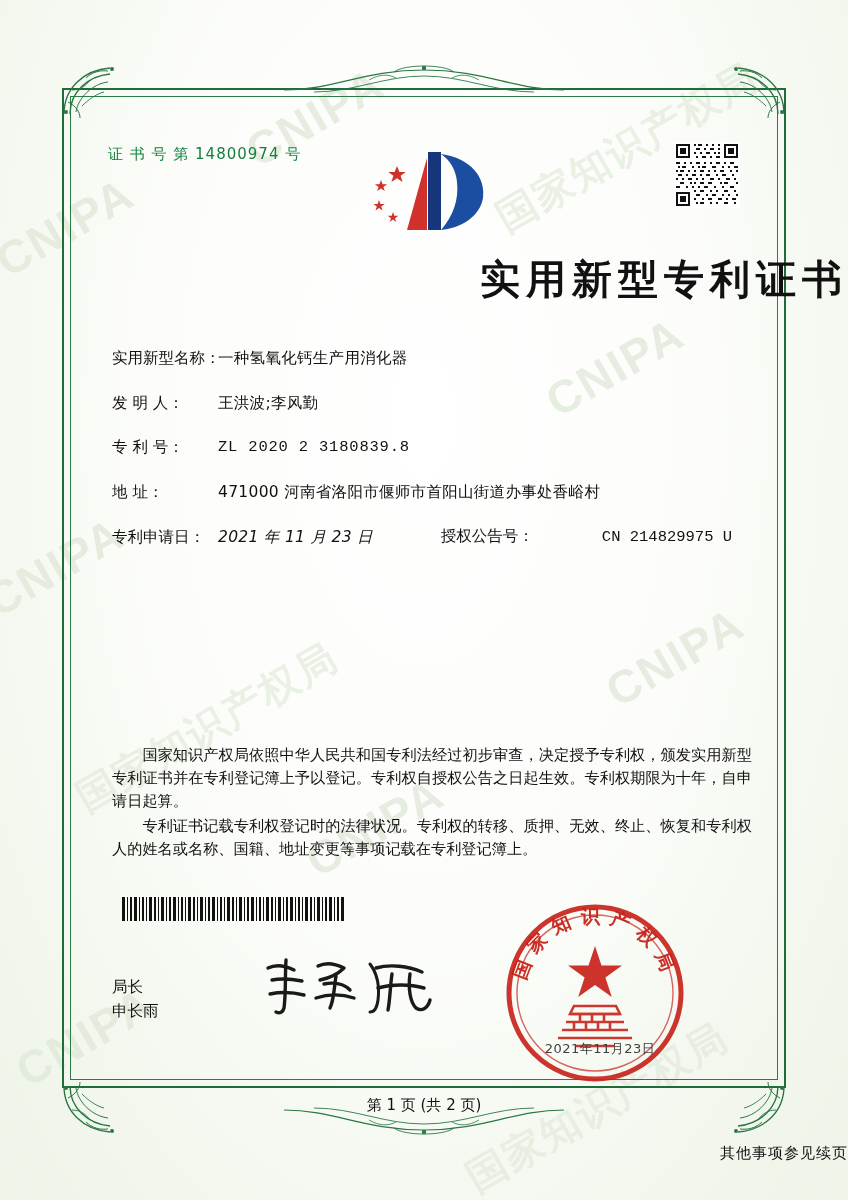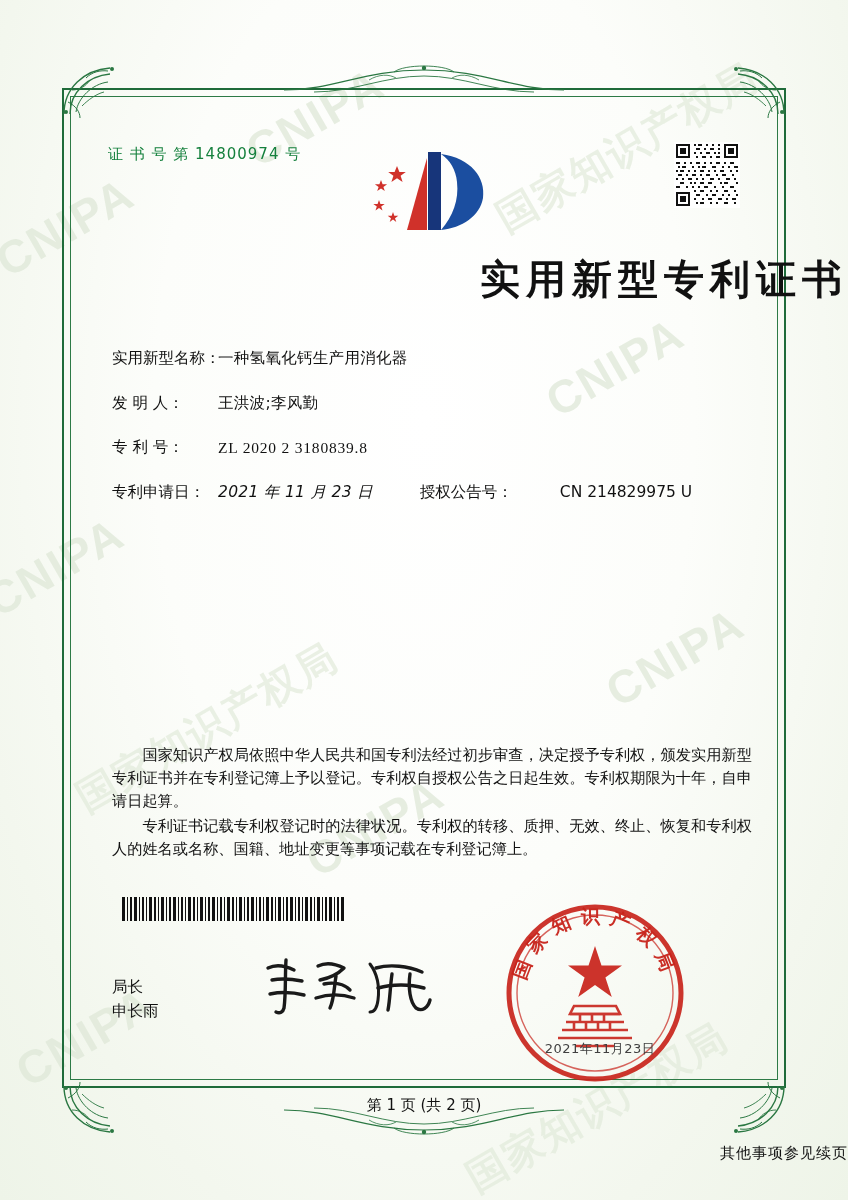--- a/index.html
+++ b/index.html
@@ -166,27 +166,28 @@
     width: 106px;
     flex: none;
     letter-spacing: 0px;
     white-space: nowrap;
   }
   .field-value {
     flex: 1;
     letter-spacing: 0.3px;
   }
   .field-value.mono {
-    font-family: Liberation Serif, serif;
+    font-family: Liberation Mono, monospace;
     letter-spacing: 0.8px;
   }
   .field-row.dual .field-value { flex: none; font-style: italic; }
   .second-label {
-    margin-left: 47px;
+    margin-left: 68px;
     white-space: nowrap;
+    font-family: Liberation Mono, monospace;
   }
 
   .body-text {
     position: absolute;
     left: 112px;
     top: 700px;
     width: 640px;
     font-family: "DejaVu Sans", "Liberation Sans", sans-serif;
     font-size: 15.2px;
     line-height: 23px;
@@ -535,20 +536,24 @@
       <div class="field-value">一种氢氧化钙生产用消化器</div>
     </div>
     <div class="field-row">
       <div class="field-label">发    明    人：</div>
       <div class="field-value">王洪波;李风勤</div>
     </div>
     <div class="field-row">
       <div class="field-label">专    利    号：</div>
       <div class="field-value mono">ZL 2020 2 3180839.8</div>
     </div>
+    <div class="field-row">
+      <div class="field-label">地        址：</div>
+      <div class="field-value">471000 河南省洛阳市偃师市首阳山街道办事处香峪村</div>
+    </div>
     <div class="field-row dual">
       <div class="field-label">专利申请日：</div>
       <div class="field-value">2021 年 11 月 23 日</div>
       <div class="second-label">授权公告号：</div>
       <div class="second-label">CN 214829975 U</div>
     </div>
   </div>
 
   <div class="body-text">
     <p>国家知识产权局依照中华人民共和国专利法经过初步审查，决定授予专利权，颁发实用新型专利证书并在专利登记簿上予以登记。专利权自授权公告之日起生效。专利权期限为十年，自申请日起算。</p>

